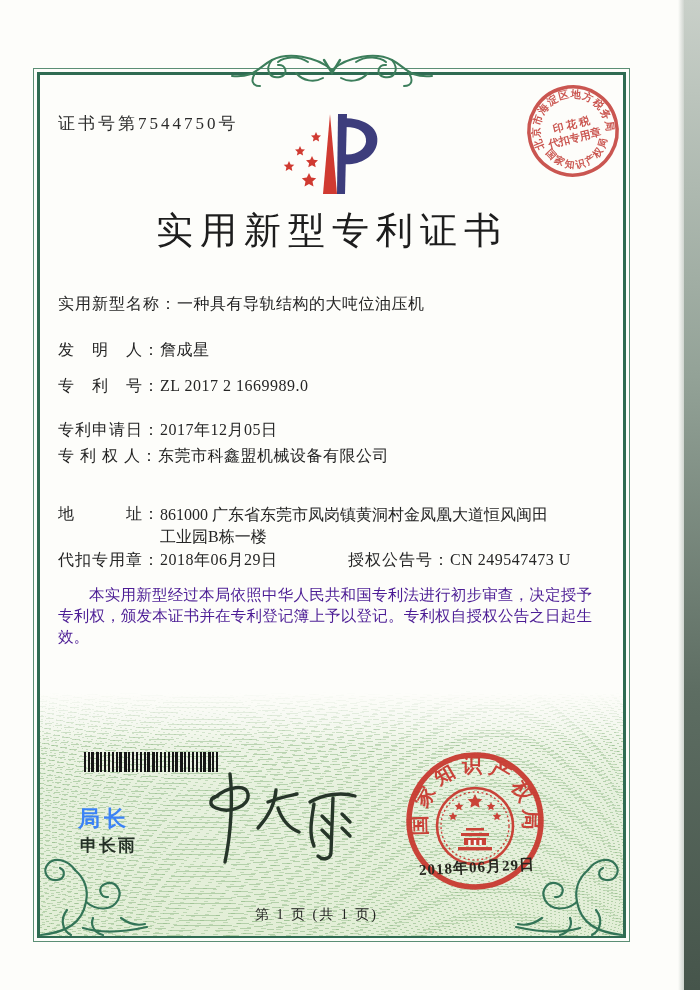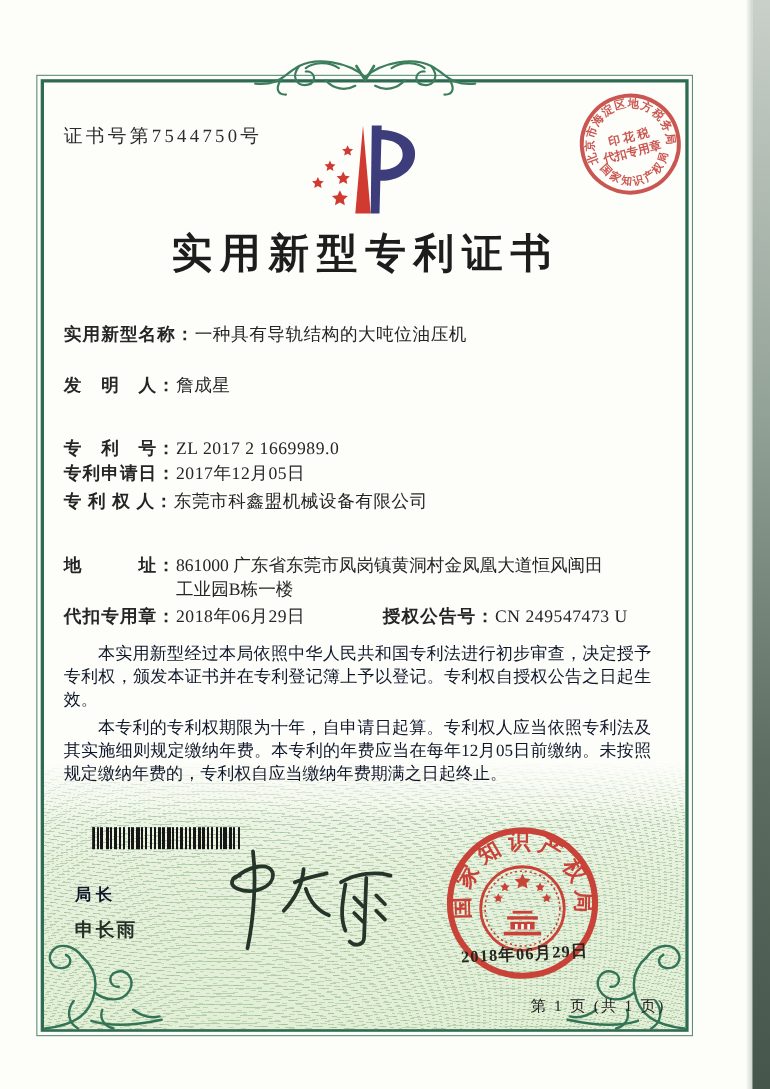--- a/index.html
+++ b/index.html
@@ -29,47 +29,47 @@
     -webkit-mask-image:linear-gradient(180deg,transparent 0,#000 22%);
             mask-image:linear-gradient(180deg,transparent 0,#000 22%);}
 
   .cert-no{left:58px;top:112px;font-size:17px;letter-spacing:3px;color:#2b2b2b;text-align:right;}
 
   .tax-stamp{left:524px;top:82px;width:98px;height:98px;transform:rotate(-14deg);opacity:.88;}
 
   .logo{left:276px;top:110px;width:112px;height:94px;}
 
   .title{left:38px;top:206px;width:588px;text-align:center;
-    font-size:37px;font-weight:bold;letter-spacing:7px;color:#1d1d1d;}
+    font-size:37px;font-weight:normal;letter-spacing:7px;color:#1d1d1d;}
   .frow{position:absolute;left:58px;white-space:nowrap;font-size:16px;color:#252525;}
-  .flabel{display:inline-block;letter-spacing:1px;font-weight:bold;}
+  .flabel{display:inline-block;letter-spacing:1px;}
   .fvalue{letter-spacing:.5px;}
   .addr-lines{display:inline-block;vertical-align:top;white-space:normal;line-height:22px;}
   .col2{position:absolute;left:290px;top:0;white-space:nowrap;}
 
   .paras{left:58px;top:584px;width:534px;font-size:15.5px;line-height:21px;
-    color:#0f172a;text-align:justify;}
+    color:#4c1d95;text-align:justify;}
   .paras p{margin:0 0 4px 0;text-indent:2em;}
 
   .barcode{left:84px;top:752px;width:134px;height:20px;
     background-image:
       repeating-linear-gradient(90deg,#161616 0 2px,transparent 2px 4px),
       repeating-linear-gradient(90deg,#161616 0 1px,transparent 1px 7px);}
 
-  .sig-role{left:68px;top:804px;font-size:15px;letter-spacing:4px;color:#0f172a;
+  .sig-role{left:78px;top:804px;font-size:22px;letter-spacing:4px;color:#3b82f6;
     font-family:"Liberation Sans","DejaVu Sans",sans-serif;font-weight:bold;}
-  .sig-name{left:68px;top:834px;font-size:17px;letter-spacing:2px;color:#243026;
+  .sig-name{left:80px;top:834px;font-size:17px;letter-spacing:2px;color:#243026;
     font-family:Liberation Mono, monospace;font-weight:bold;}
   .sig-draw{left:172px;top:768px;width:195px;height:104px;}
 
   .seal{left:400px;top:746px;width:150px;height:150px;opacity:.92;}
   .seal-date{left:406px;top:858px;width:142px;text-align:center;font-size:15px;
     font-weight:bold;color:#26261f;transform:rotate(-3deg);letter-spacing:1px;}
 
-  .footer{left:60px;top:906px;width:545px;text-align:right;font-size:14px;letter-spacing:2px;color:#232323;}
+  .footer{left:44px;top:906px;width:545px;text-align:center;font-size:14px;letter-spacing:2px;color:#232323;}
 
   .ornament{pointer-events:none;}
   .orn-top{left:226px;top:50px;width:212px;height:42px;}
   .orn-bl{left:37px;top:840px;width:112px;height:99px;}
   .orn-br{left:514px;top:840px;width:112px;height:99px;transform:scaleX(-1);}
 </style>
 </head>
 <body>
 
 <div class="abs page-edge-soft"></div>
@@ -150,40 +150,39 @@
 </svg>
 
 <div class="abs title">实用新型专利证书</div>
 
 <div class="abs frow" style="top:294px">
   <span class="flabel">实用新型名称：</span><span class="fvalue">一种具有导轨结构的大吨位油压机</span>
 </div>
 <div class="abs frow" style="top:340px">
   <span class="flabel">发　明　人：</span><span class="fvalue">詹成星</span>
 </div>
-<div class="abs frow" style="top:398px">
+<div class="abs frow" style="top:376px">
   <span class="flabel">专　利　号：</span><span class="fvalue">ZL 2017 2 1669989.0</span>
 </div>
 <div class="abs frow" style="top:420px">
   <span class="flabel">专利申请日：</span><span class="fvalue">2017年12月05日</span>
 </div>
 <div class="abs frow" style="top:446px">
   <span class="flabel">专 利 权 人：</span><span class="fvalue">东莞市科鑫盟机械设备有限公司</span>
 </div>
 <div class="abs frow" style="top:504px">
   <span class="flabel" style="vertical-align:top">地　　　址：</span><span class="addr-lines"><span>861000 广东省东莞市凤岗镇黄洞村金凤凰大道恒风闽田</span><br><span>工业园B栋一楼</span></span>
 </div>
 <div class="abs frow" style="top:550px">
   <span class="flabel">代扣专用章：</span><span class="fvalue">2018年06月29日</span>
   <span class="col2"><span class="flabel">授权公告号：</span><span class="fvalue">CN 249547473 U</span></span>
 </div>
 
 <div class="abs paras">
   <p>本实用新型经过本局依照中华人民共和国专利法进行初步审查，决定授予专利权，颁发本证书并在专利登记簿上予以登记。专利权自授权公告之日起生效。</p>
-  <p>本专利的专利权期限为十年，自申请日起算。专利权人应当依照专利法及其实施细则规定缴纳年费。本专利的年费应当在每年12月05日前缴纳。未按照规定缴纳年费的，专利权自应当缴纳年费期满之日起终止。</p>
 </div>
 
 <div class="abs barcode"></div>
 
 <div class="abs sig-role">局长</div>
 <div class="abs sig-name">申长雨</div>
 
 <svg class="abs sig-draw" viewBox="0 0 195 104">
   <g stroke="#263529" stroke-width="3.4" fill="none" stroke-linecap="round">
     <path d="M42,30 C56,18 74,16 76,26 C78,38 58,46 44,40 C36,37 38,29 46,28"></path>

